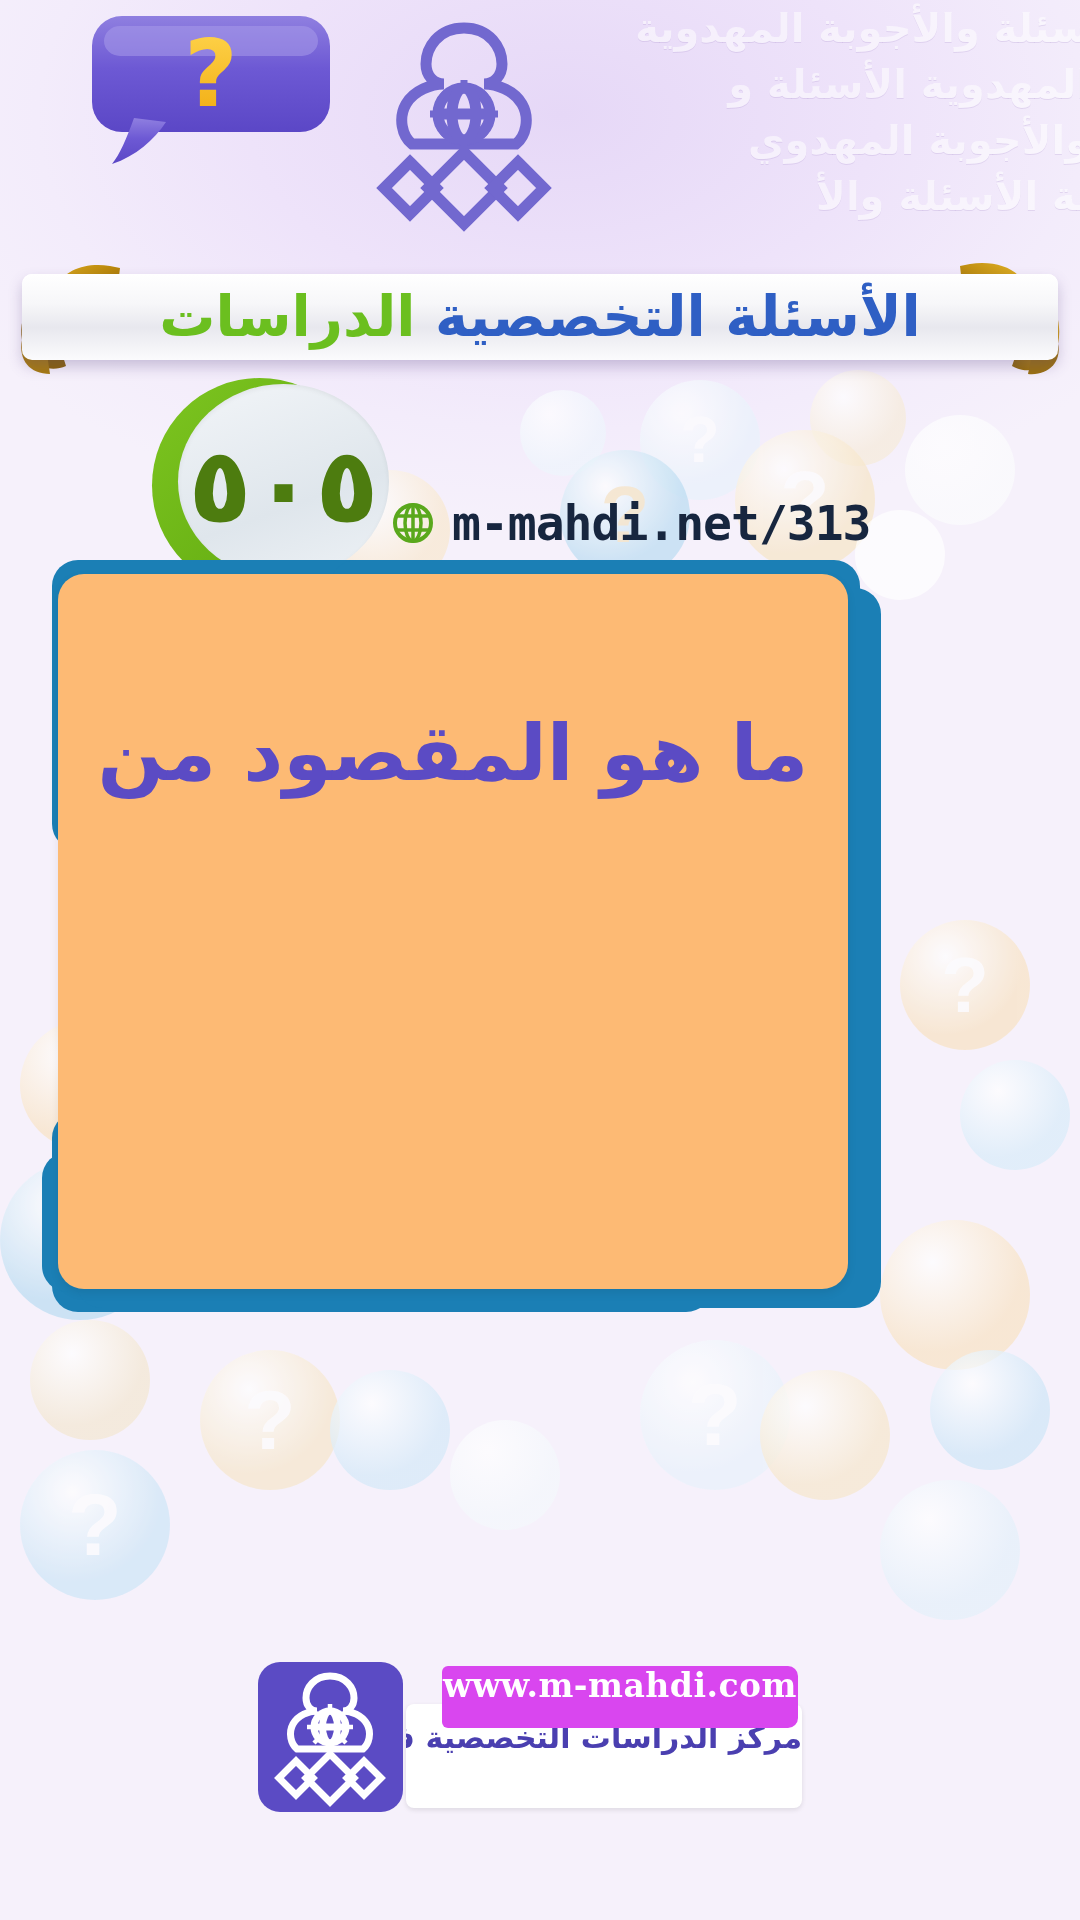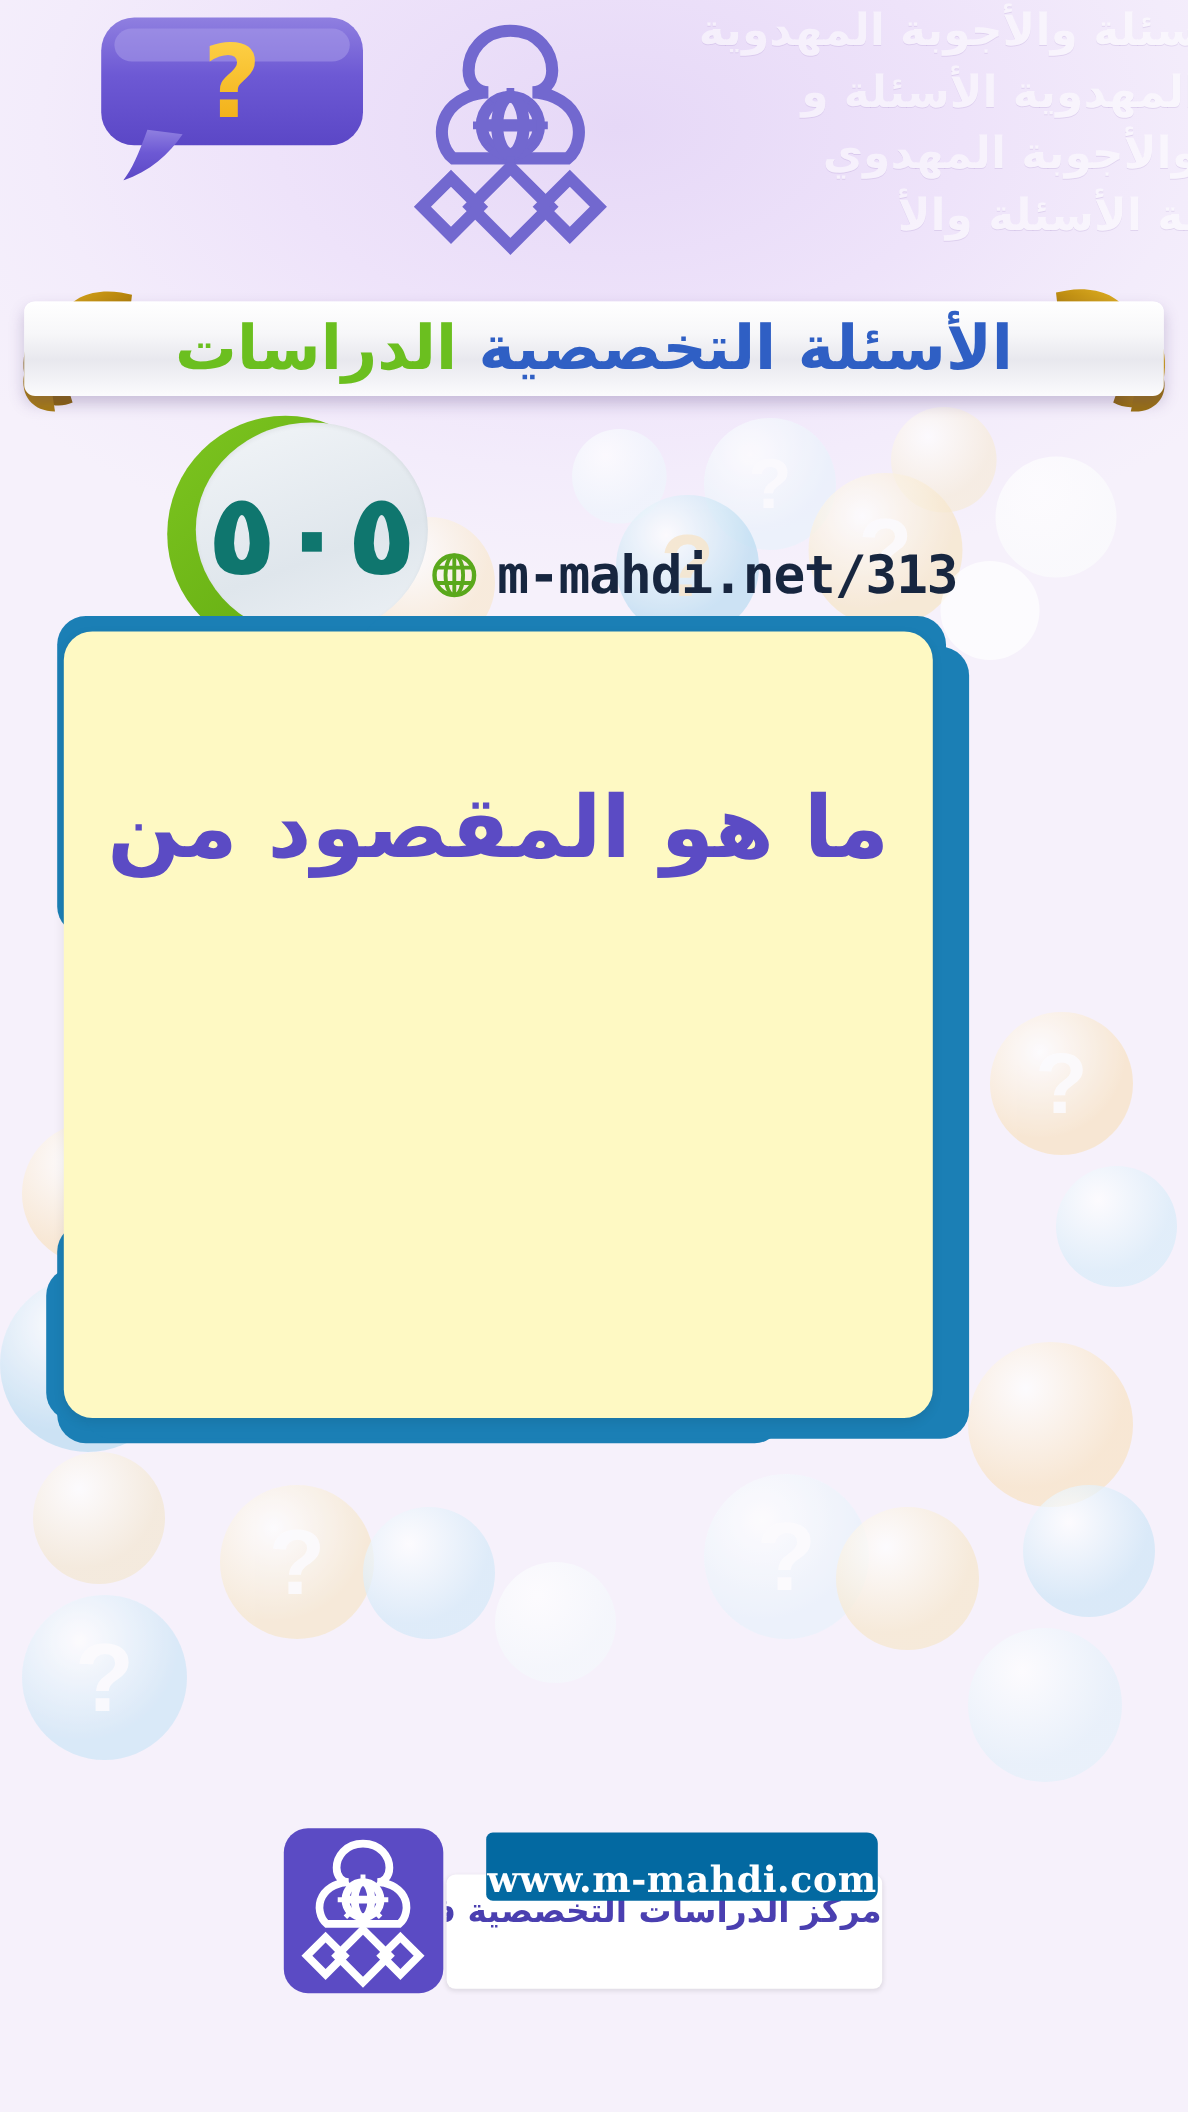--- a/index.html
+++ b/index.html
@@ -37,48 +37,48 @@
   .t-green{color:#6bbf1f;}
   .curl{position:absolute;width:118px;height:120px;top:8px;}
   
   .numbadge{position:absolute;left:152px;top:378px;width:215px;height:215px;}
   .ring{position:absolute;inset:0;border-radius:50%;
         background:linear-gradient(135deg,#7dc520,#5da60e);}
   .ring:after{content:"";position:absolute;left:26px;top:6px;right:-22px;bottom:14px;border-radius:50%;
         background:linear-gradient(160deg,#f2f5f8,#dfe6ec 60%,#eef2f6);
         box-shadow:inset 0 2px 5px rgba(0,0,0,.06);}
   .numtext{position:absolute;left:28px;top:10px;right:-20px;bottom:10px;display:flex;
-     align-items:center;justify-content:center;font-size:104px;font-weight:700;color:#0f766e;
+     align-items:center;justify-content:center;font-size:104px;font-weight:700;color:#4d7c0f;
      font-family:"DejaVu Sans",sans-serif;z-index:3;letter-spacing:-2px;}
   .urlrow{position:absolute;left:392px;top:495px;display:flex;align-items:center;gap:18px;}
   .globe{width:42px;height:42px;}
   .urltext{font-family:"DejaVu Sans Mono",monospace;font-size:48px;font-weight:700;color:#17263f;
      letter-spacing:-1px;}
   
   .cardzone{position:absolute;left:30px;top:552px;width:1020px;height:760px;}
   .shadow-b{position:absolute;background:#1b7fb5;border-radius:26px;}
   .sb1{left:22px;top:8px;width:430px;height:290px;}
   .sb2{left:300px;top:8px;width:530px;height:260px;}
   .sb3{left:22px;top:560px;width:660px;height:200px;}
   .sb4{left:760px;top:560px;width:72px;height:190px;}
   .sb5{left:12px;top:600px;width:60px;height:140px;}
   .cardshadow{position:absolute;left:46px;top:36px;width:805px;height:720px;border-radius:26px;
      background:#1b7fb5;}
   .card{position:absolute;left:28px;top:22px;width:790px;height:715px;border-radius:26px;
-     background:#fef9c3;box-shadow:0 4px 10px rgba(0,0,0,.08);}
+     background:#fdba74;box-shadow:0 4px 10px rgba(0,0,0,.08);}
   .qtext{position:absolute;left:34px;right:34px;top:118px;direction:rtl;text-align:center;
      color:#5b4bc4;font-size:78px;line-height:1.58;font-weight:700;
      font-family:"DejaVu Sans",sans-serif;}
   
   .footer{position:absolute;left:258px;top:1648px;width:540px;height:180px;}
   .flogo{position:absolute;left:0;top:14px;width:145px;height:150px;border-radius:22px;
      background:#5b4bc4;}
   .fbanner{position:absolute;left:120px;top:10px;width:420px;height:150px;}
-  .fbar{position:absolute;left:64px;top:8px;right:0;height:62px;background:#0369a1;
-     border-radius:6px 10px 10px 6px;display:flex;align-items:flex-end;justify-content:center;}
+  .fbar{position:absolute;left:64px;top:8px;right:0;height:62px;background:#d946ef;
+     border-radius:6px 10px 10px 6px;display:flex;align-items:flex-start;justify-content:center;}
   .fbar span{color:#ffffff;font-family:"DejaVu Serif",serif;font-weight:700;font-size:33px;
      letter-spacing:.5px;}
   .fwhite{position:absolute;left:28px;top:46px;right:-4px;height:104px;background:#ffffff;
      border-radius:8px;box-shadow:0 2px 5px rgba(0,0,0,.10);}
   .fcalli{position:absolute;left:0;right:0;top:16px;text-align:center;direction:rtl;
      color:#4a3fb0;font-size:30px;font-weight:700;font-family:"DejaVu Sans",serif;
      white-space:nowrap;overflow:hidden;}
 </style>
 </head>
 <body>

